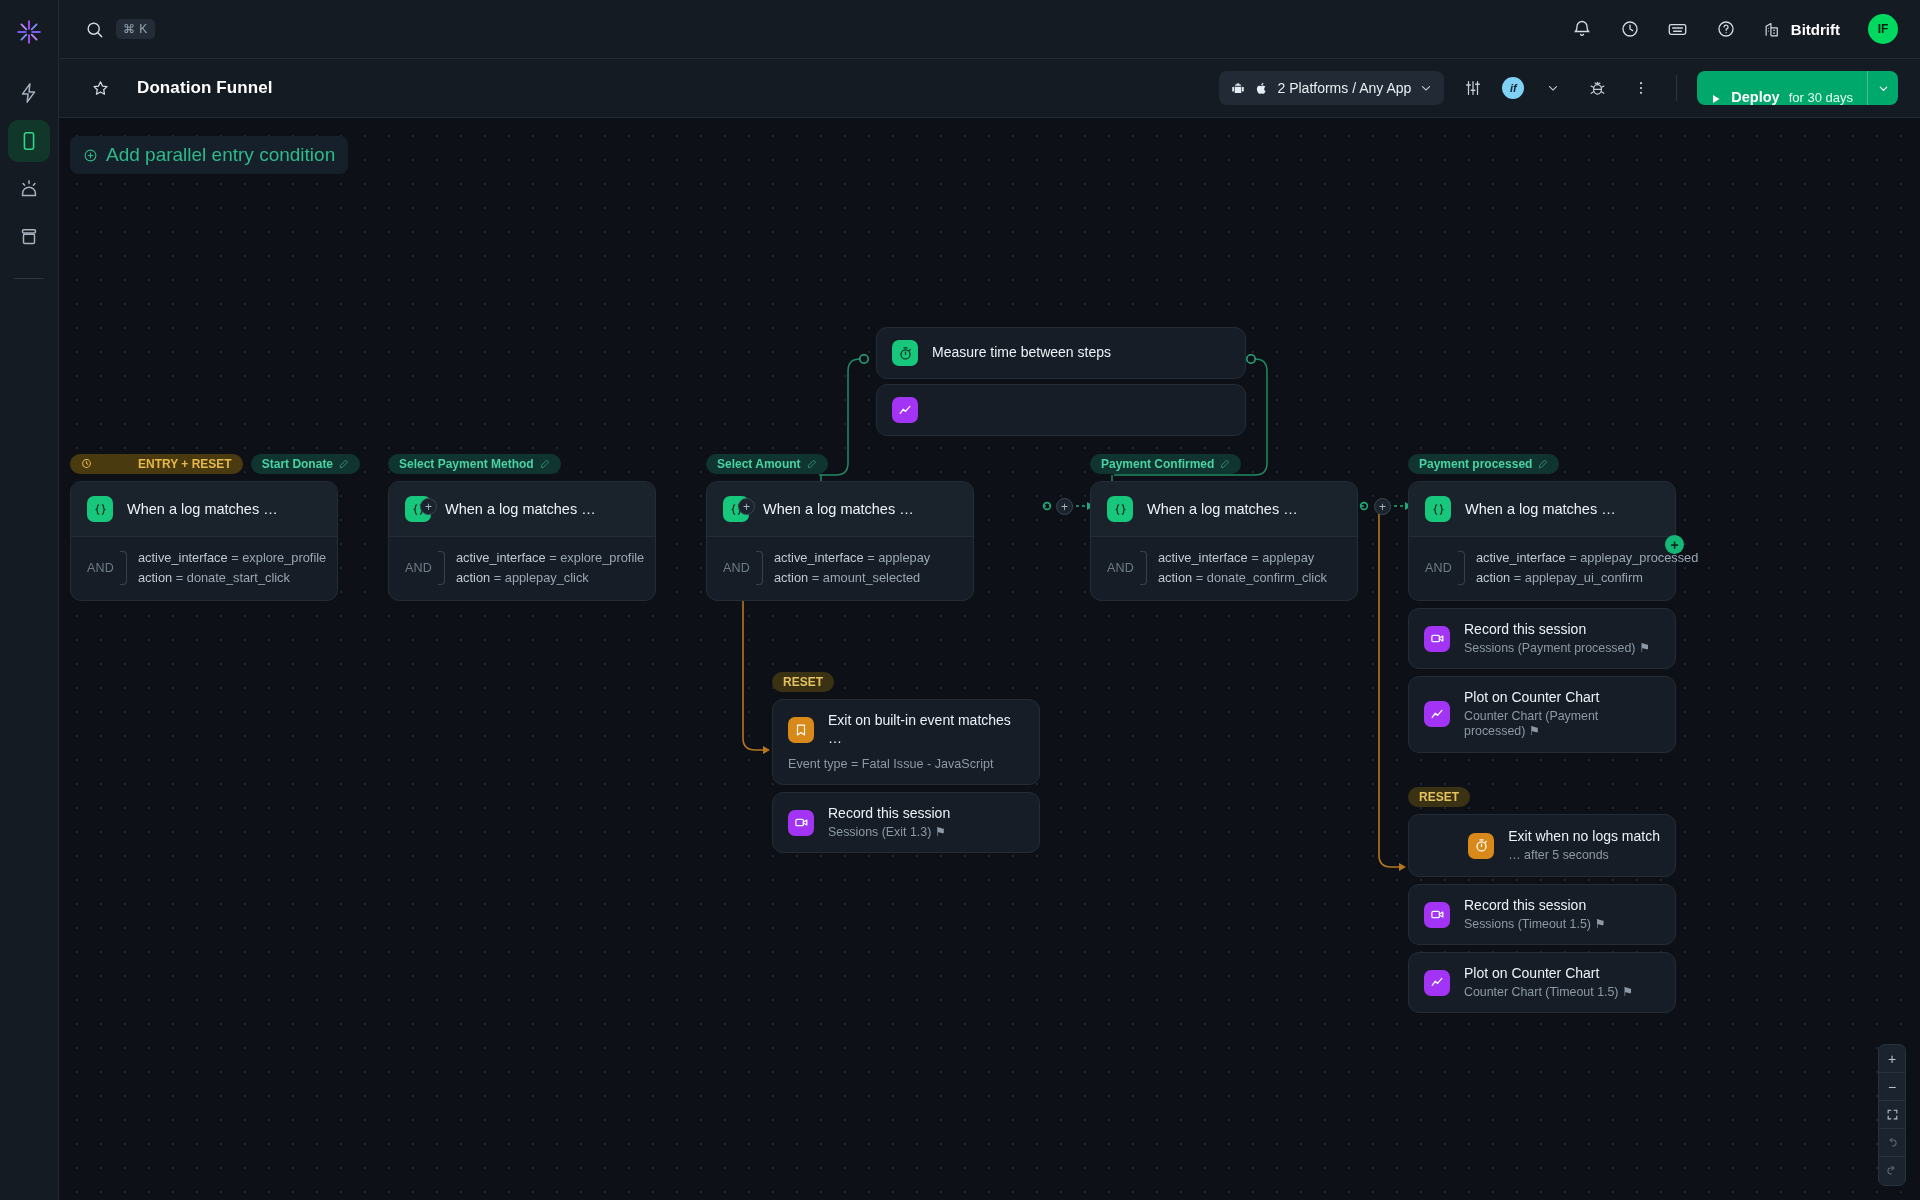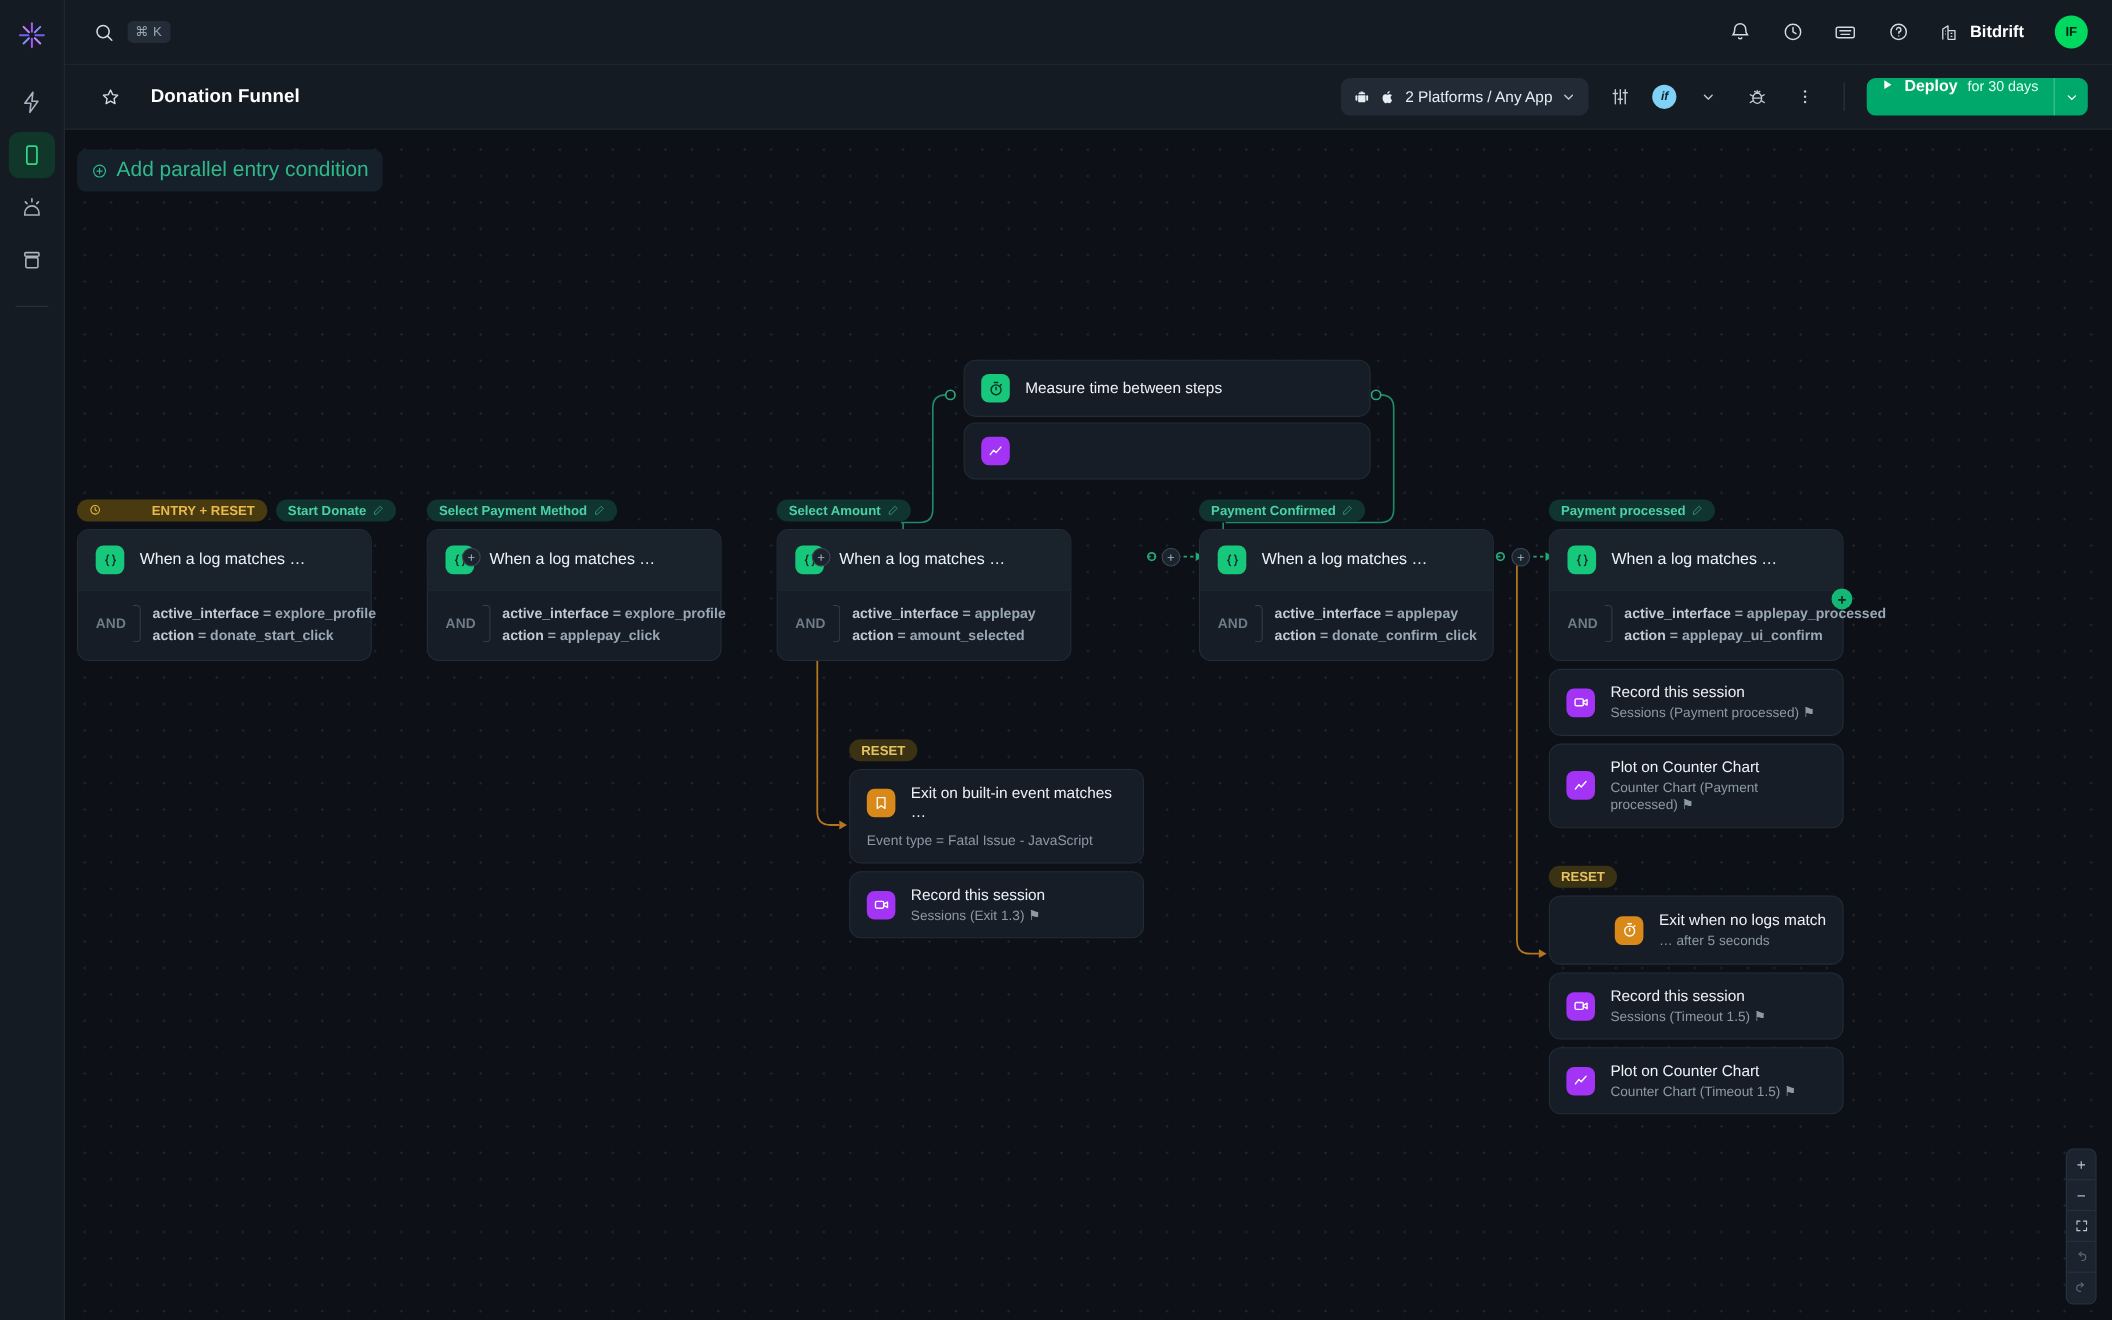--- a/index.html
+++ b/index.html
@@ -85,21 +85,21 @@
     background: #7fd1f5; color: #0b2230;
     font-size: 11px; font-style: italic; font-weight: 700;
     display: flex; align-items: center; justify-content: center; cursor: pointer;
   }
   .hdr-divider { width: 1px; height: 26px; background: #2c3742; margin: 0 6px; }
   .deploy {
     display: flex; align-items: center;
     background: #00a86b; border-radius: 8px;
     height: 34px; cursor: pointer; overflow: hidden;
   }
-  .deploy-main { display: flex; align-items: flex-start; gap: 9px; padding: 0 14px 0 13px; height: 100%; }
+  .deploy-main { display: flex; align-items: flex-end; gap: 9px; padding: 0 14px 0 13px; height: 100%; }
   .deploy-label { font-size: 14.5px; font-weight: 700; color: #fff; }
   .deploy-sub { font-size: 13px; color: #e4fff3; }
   .deploy-split { width: 1px; height: 100%; background: rgba(255,255,255,.28); }
   .deploy-caret { width: 30px; display: flex; align-items: center; justify-content: center; height: 100%; color: #fff; }
 
   
   .canvas {
     flex: 1; position: relative; overflow: hidden;
     background-color: #0d1117;
     background-image: radial-gradient(#1d2630 1.1px, transparent 1.2px);
@@ -146,21 +146,21 @@
   }
   .node-head .title { font-size: 14.5px; color: #edf2f7; }
   .sq {
     width: 26px; height: 26px; border-radius: 7px;
     display: flex; align-items: center; justify-content: center;
     flex: 0 0 26px;
   }
   .sq.green { background: #16c77c; color: #06301f; }
   .sq.purple { background: #a333f5; color: #ffffff; }
   .sq.amber { background: #d8891a; color: #ffffff; }
-  .node-body { padding: 13px 16px 15px 16px; display: flex; align-items: flex-start; gap: 11px; font-weight: bold; }
+  .node-body { padding: 13px 16px 15px 16px; display: flex; align-items: flex-end; gap: 11px; }
   .and-wrap { display: flex; align-items: center; gap: 6px; }
   .and-label { font-size: 12.5px; color: #6e7b88; letter-spacing: .2px; }
   .bracket { width: 7px; height: 34px; border: 1px solid #37414d; border-left: none; border-radius: 0 4px 4px 0; }
   .conds { display: flex; flex-direction: column; gap: 5px; }
   .cond { font-size: 12.8px; color: #c0cad4; white-space: nowrap; }
   .cond .val { color: #9aa7b4; }
 
   
   .card {
     background: #161d26;

